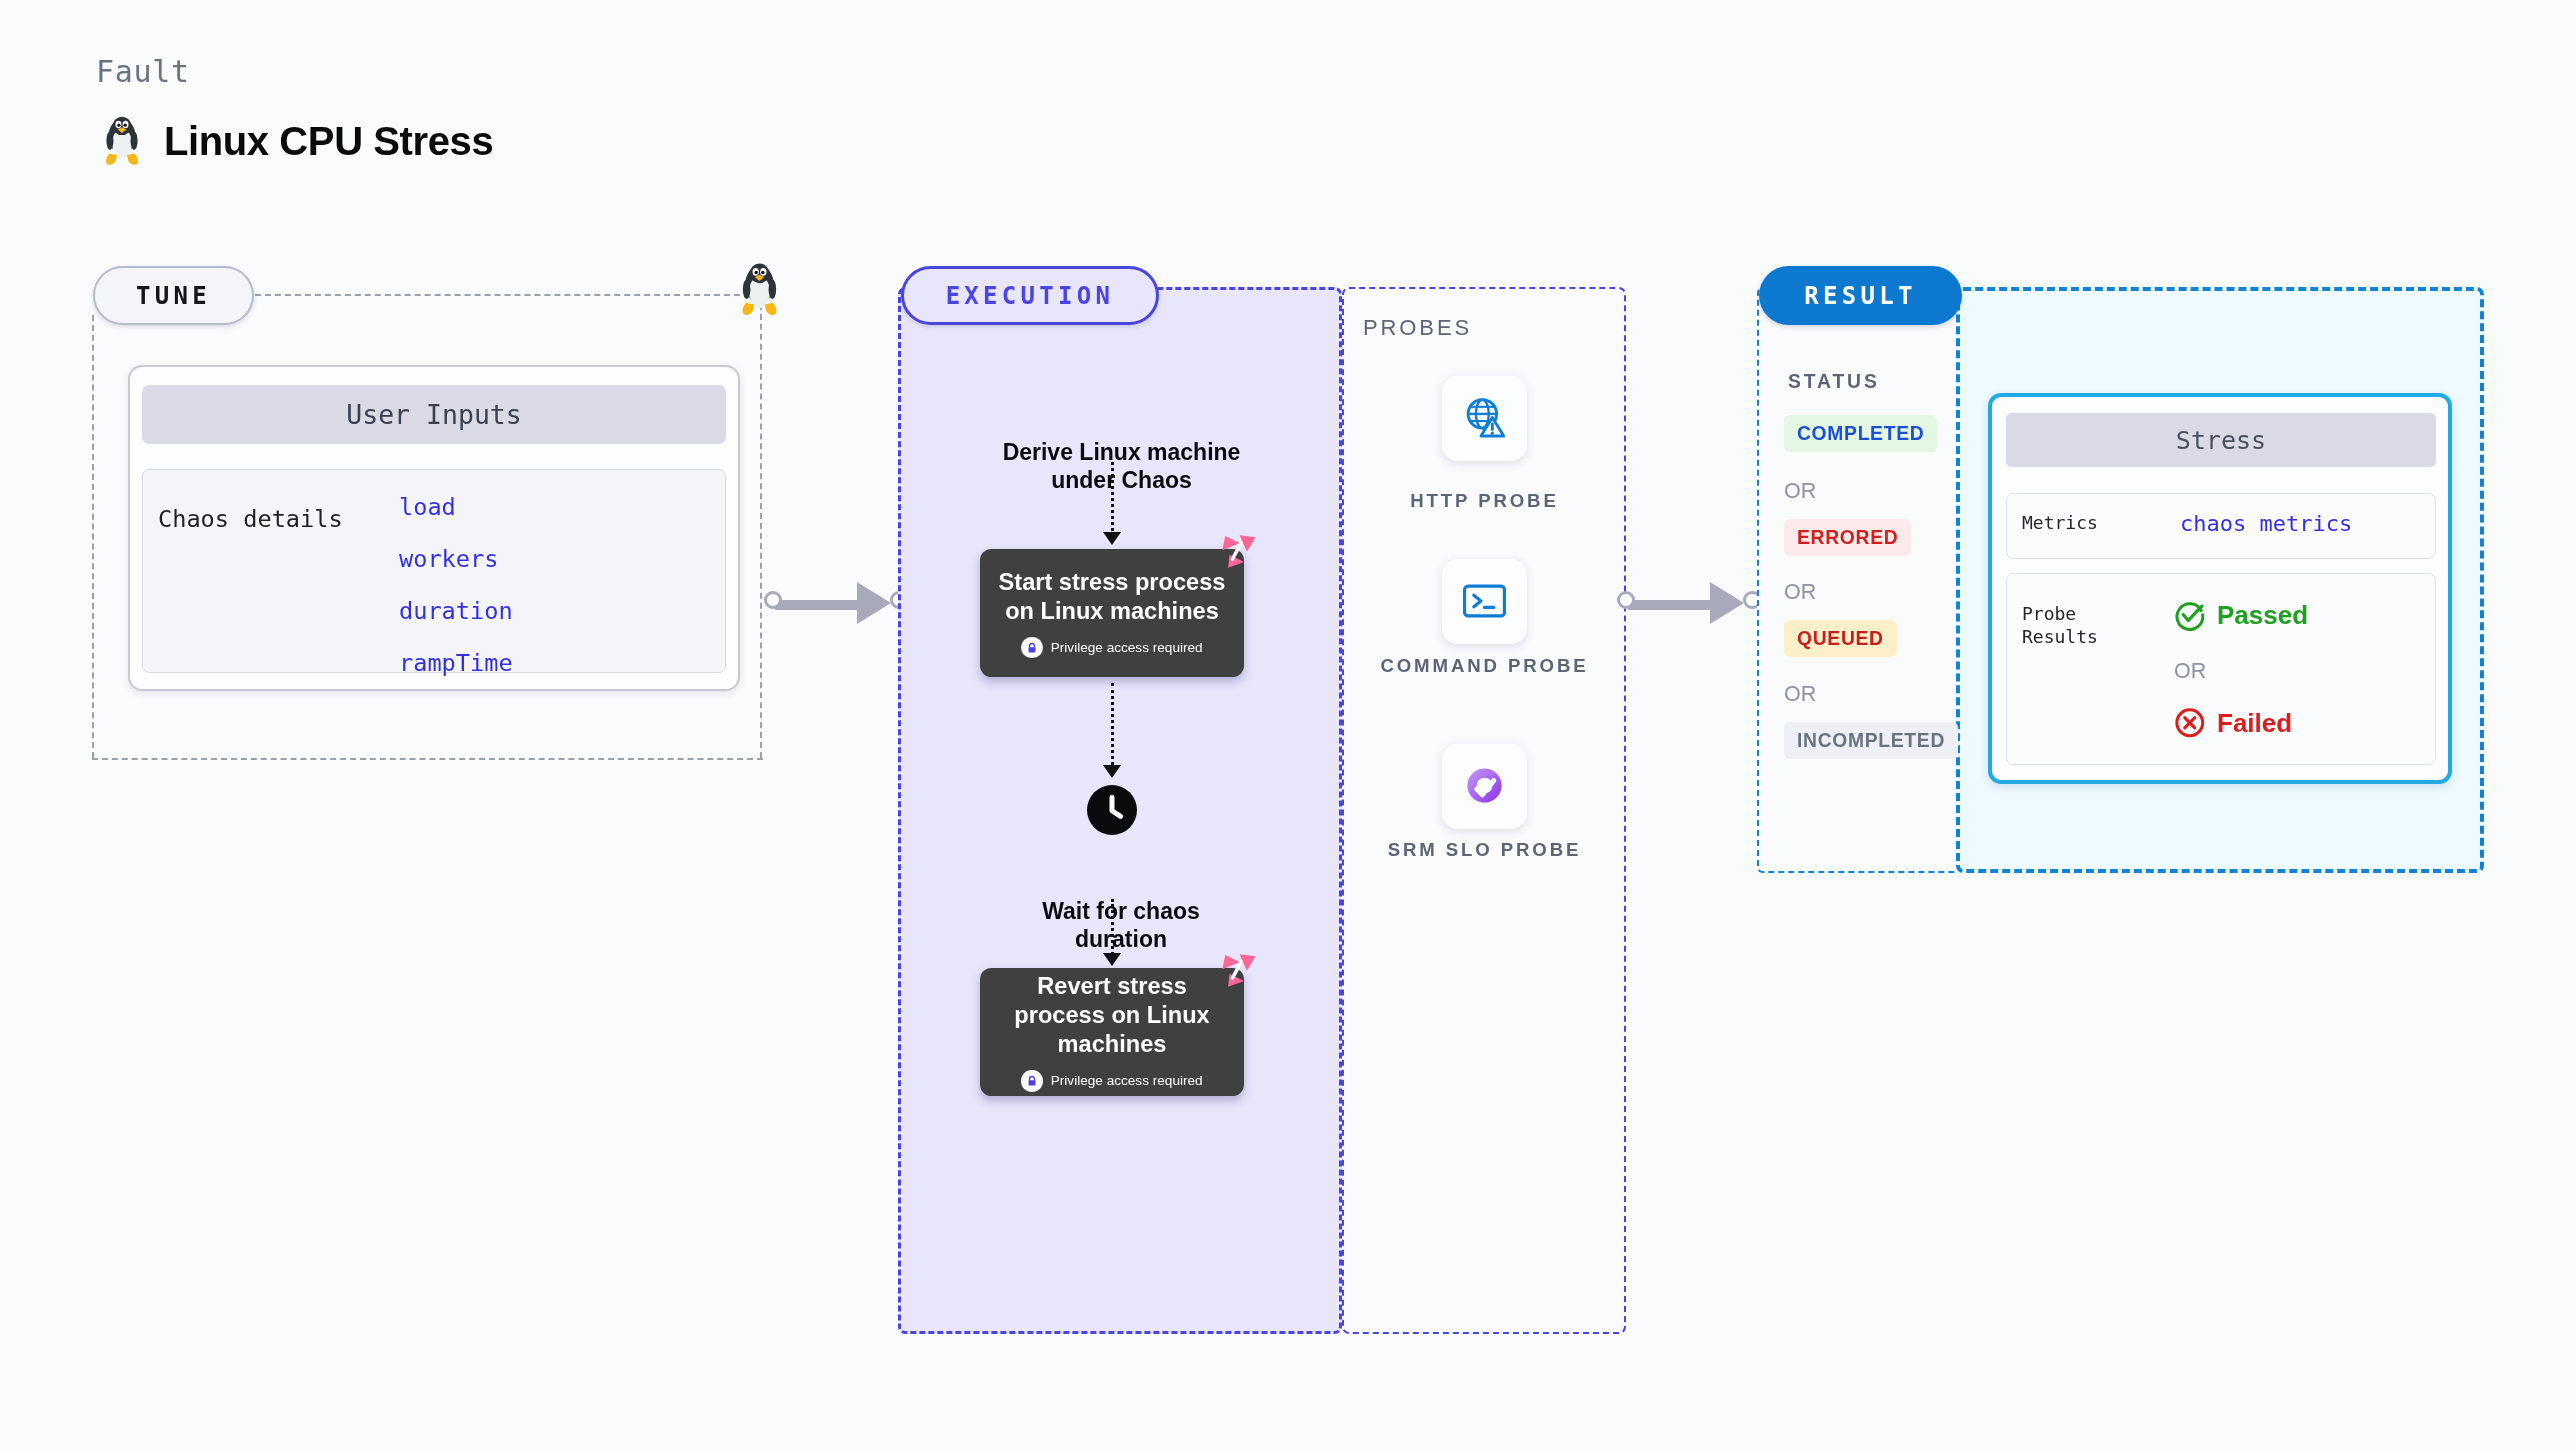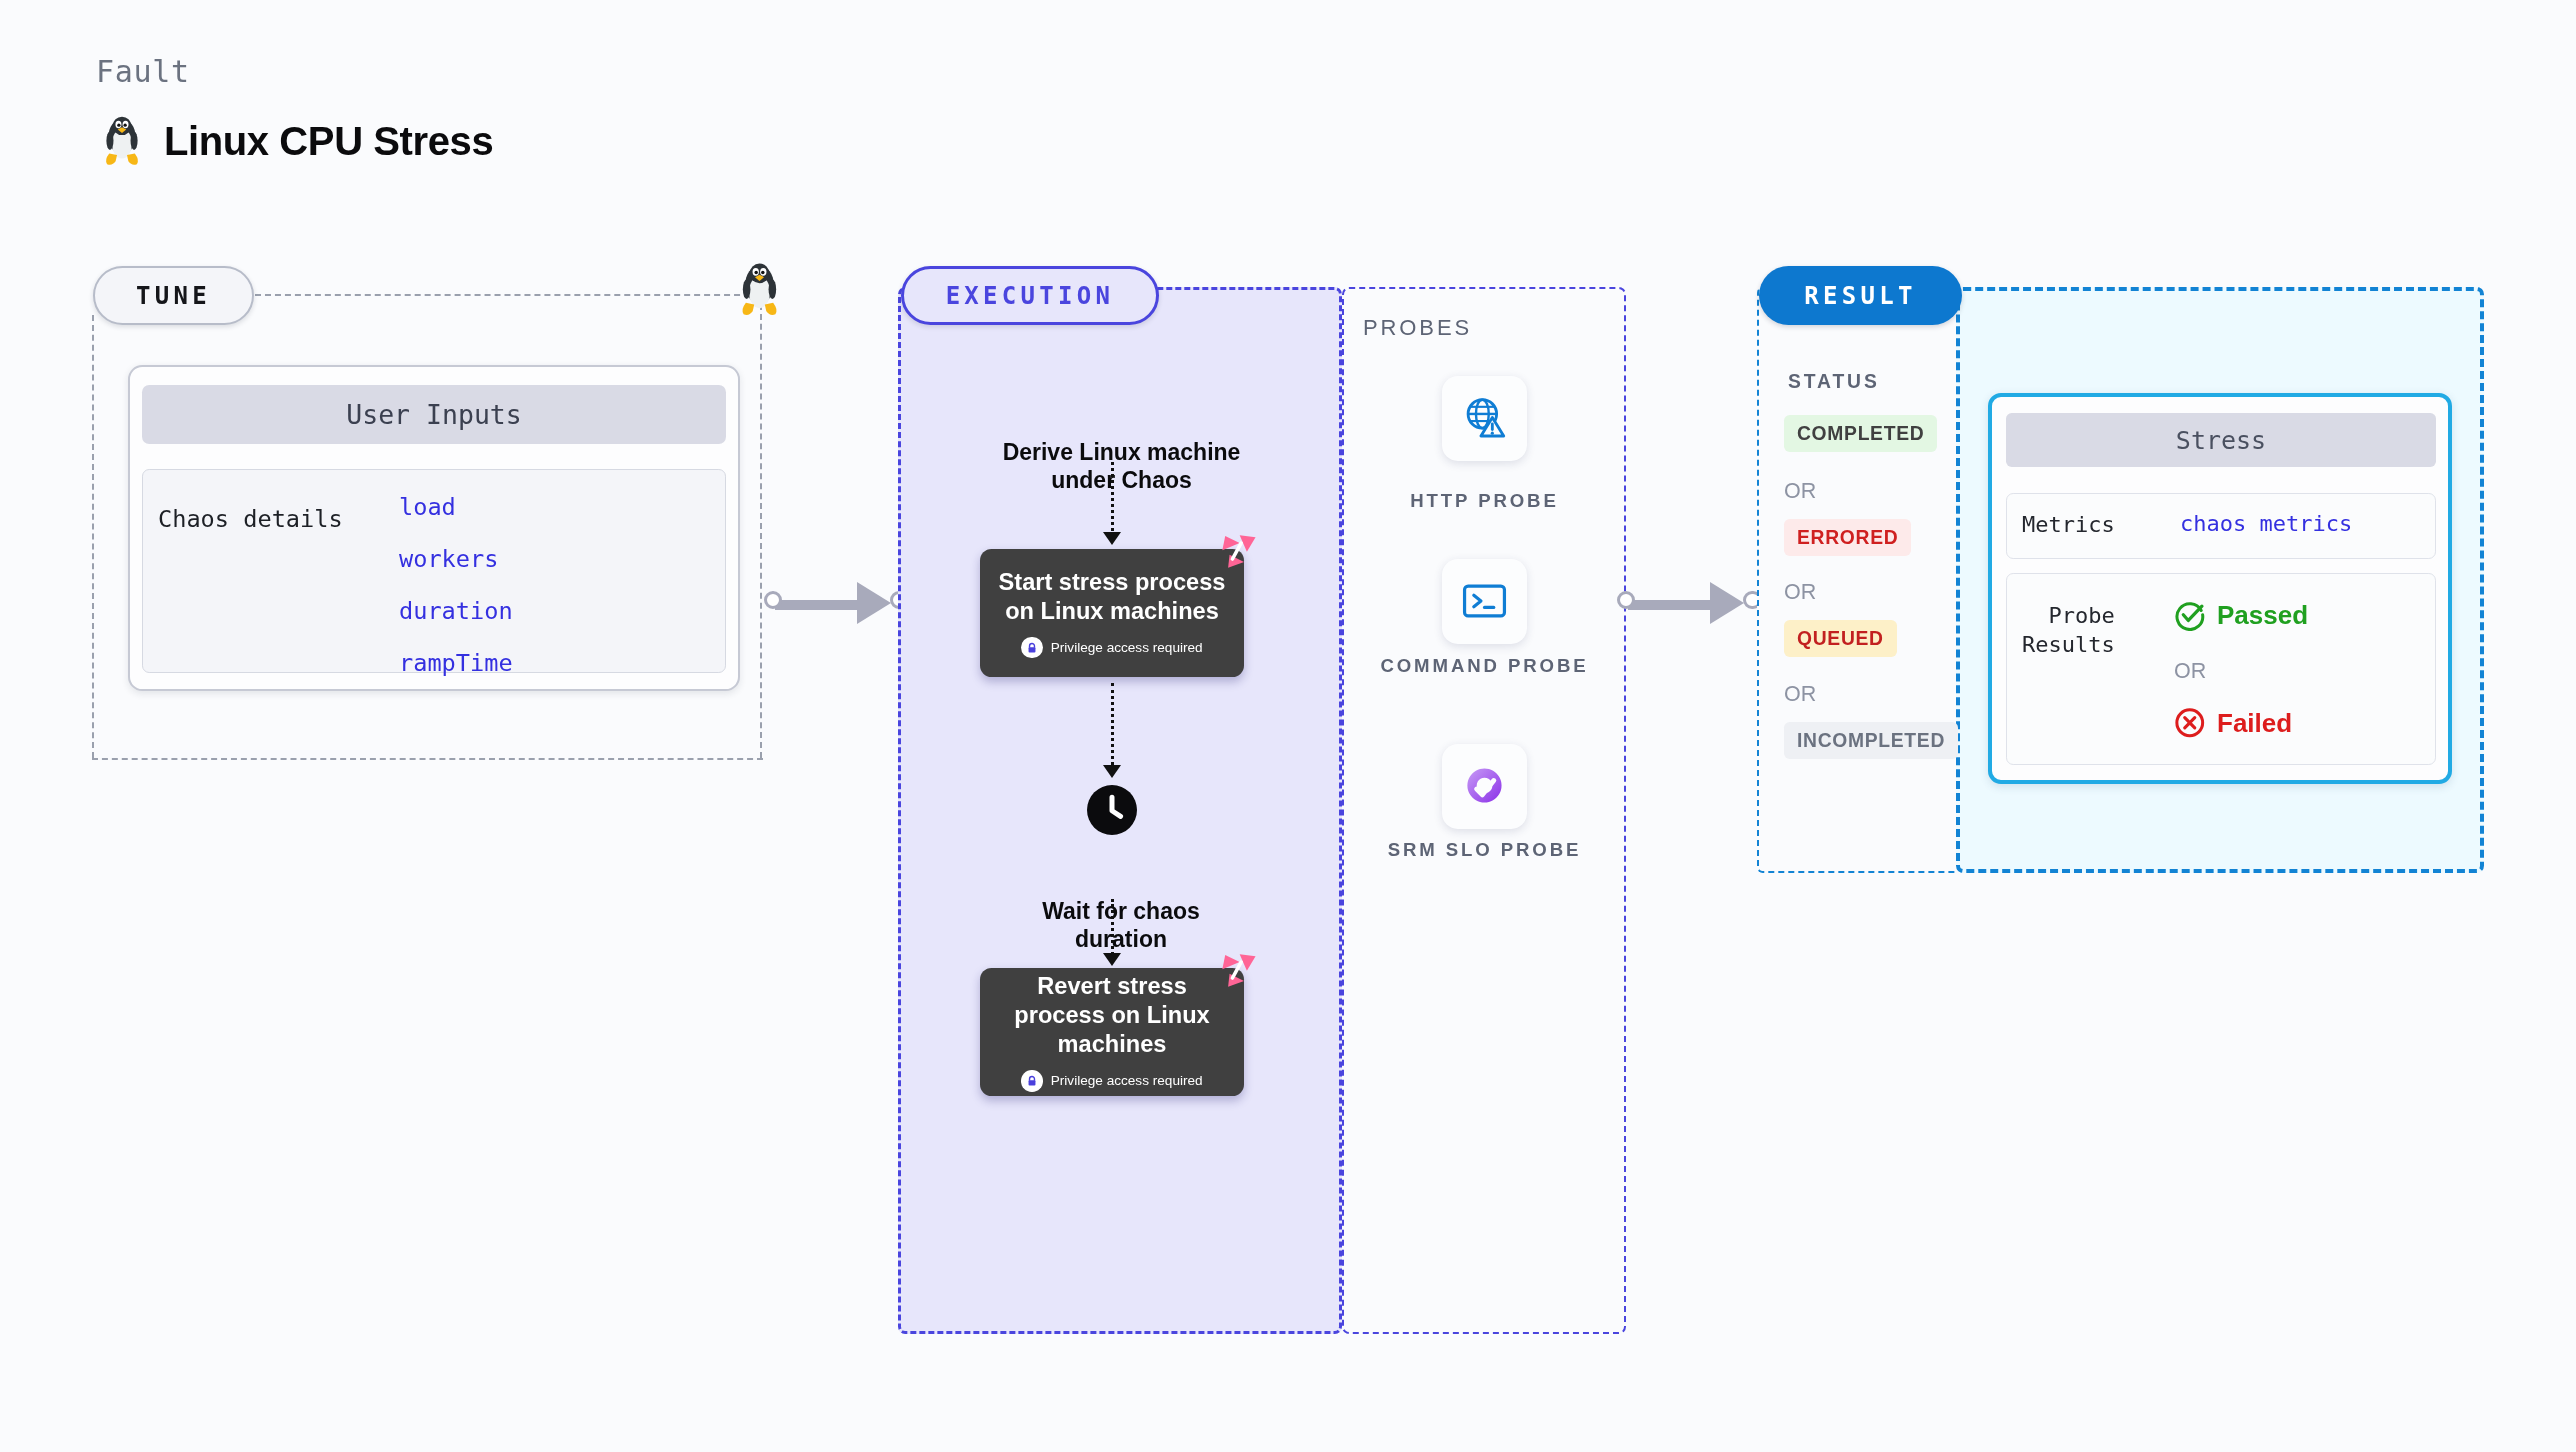--- a/index.html
+++ b/index.html
@@ -164,21 +164,21 @@
   #output-panel { left: 1956px; top: 287px; width: 528px; height: 586px; background: #edfaff; }
   .status-title {
     position: absolute; left: 1788px; top: 371px;
     font-size: 19.3px; font-weight: bold; letter-spacing: 2.9px; color: #5d6475;
   }
   .badge {
     position: absolute; border-radius: 5.7px; display: flex; align-items: center; justify-content: center;
     font-size: 19.3px; font-weight: bold; letter-spacing: 0.7px; padding: 0 13px; height: 37px;
   }
   .or-text { position: absolute; font-size: 21.5px; color: #8d93a3; }
-  #badge-0 { left: 1784px; top: 415px; background: #e3f7e3; color: #404040; }
+  #badge-0 { left: 1784px; top: 415px; background: #e3f7e3; color: #1d4ed8; }
   #or-0    { left: 1784px; top: 479px; }
   #badge-1 { left: 1784px; top: 519px; background: #fdeaea; color: #cf2020; }
   #or-1    { left: 1784px; top: 580px; }
   #badge-2 { left: 1784px; top: 620px; background: #fdf0c8; color: #c22020; }
   #or-2    { left: 1784px; top: 682px; }
   #badge-3 { left: 1784px; top: 722px; background: #eef0f4; color: #6b7280; }
 
   .output-card {
     position: absolute; left: 1988px; top: 393px; width: 464px; height: 391px;
     background: #fdfdfe; border: 4.3px solid #21aae4; border-radius: 13px;
@@ -190,21 +190,21 @@
     display: flex; align-items: center; justify-content: center;
     font-family: "DejaVu Sans Mono", monospace; font-size: 25px; color: #4a5060;
   }
   .out-row {
     position: absolute; background: #fbfcfd; border: 1.4px solid #dfe2ea; border-radius: 7.2px;
   }
   #out-row-metrics { left: 2006px; top: 493px; width: 430px; height: 66px; }
   #out-row-probes  { left: 2006px; top: 573px; width: 430px; height: 192px; }
   .out-key {
     position: absolute; font-family: "DejaVu Sans Mono", monospace;
-    font-size: 22px; color: #24272e; line-height: 1.3; text-align: right;
+    font-size: 18px; color: #24272e; line-height: 1.3;
   }
   .out-val-mono {
     position: absolute; font-family: "DejaVu Sans Mono", monospace;
     font-size: 22px; color: #3430e0;
   }
   #metrics-key { left: 2022px; top: 511px; }
   #metrics-val { left: 2180px; top: 511px; }
   #probe-key   { left: 2022px; top: 602px; }
   .res-line { position: absolute; display: flex; align-items: center; gap: 11.5px; }
   #res-pass { left: 2174px; top: 599px; }

